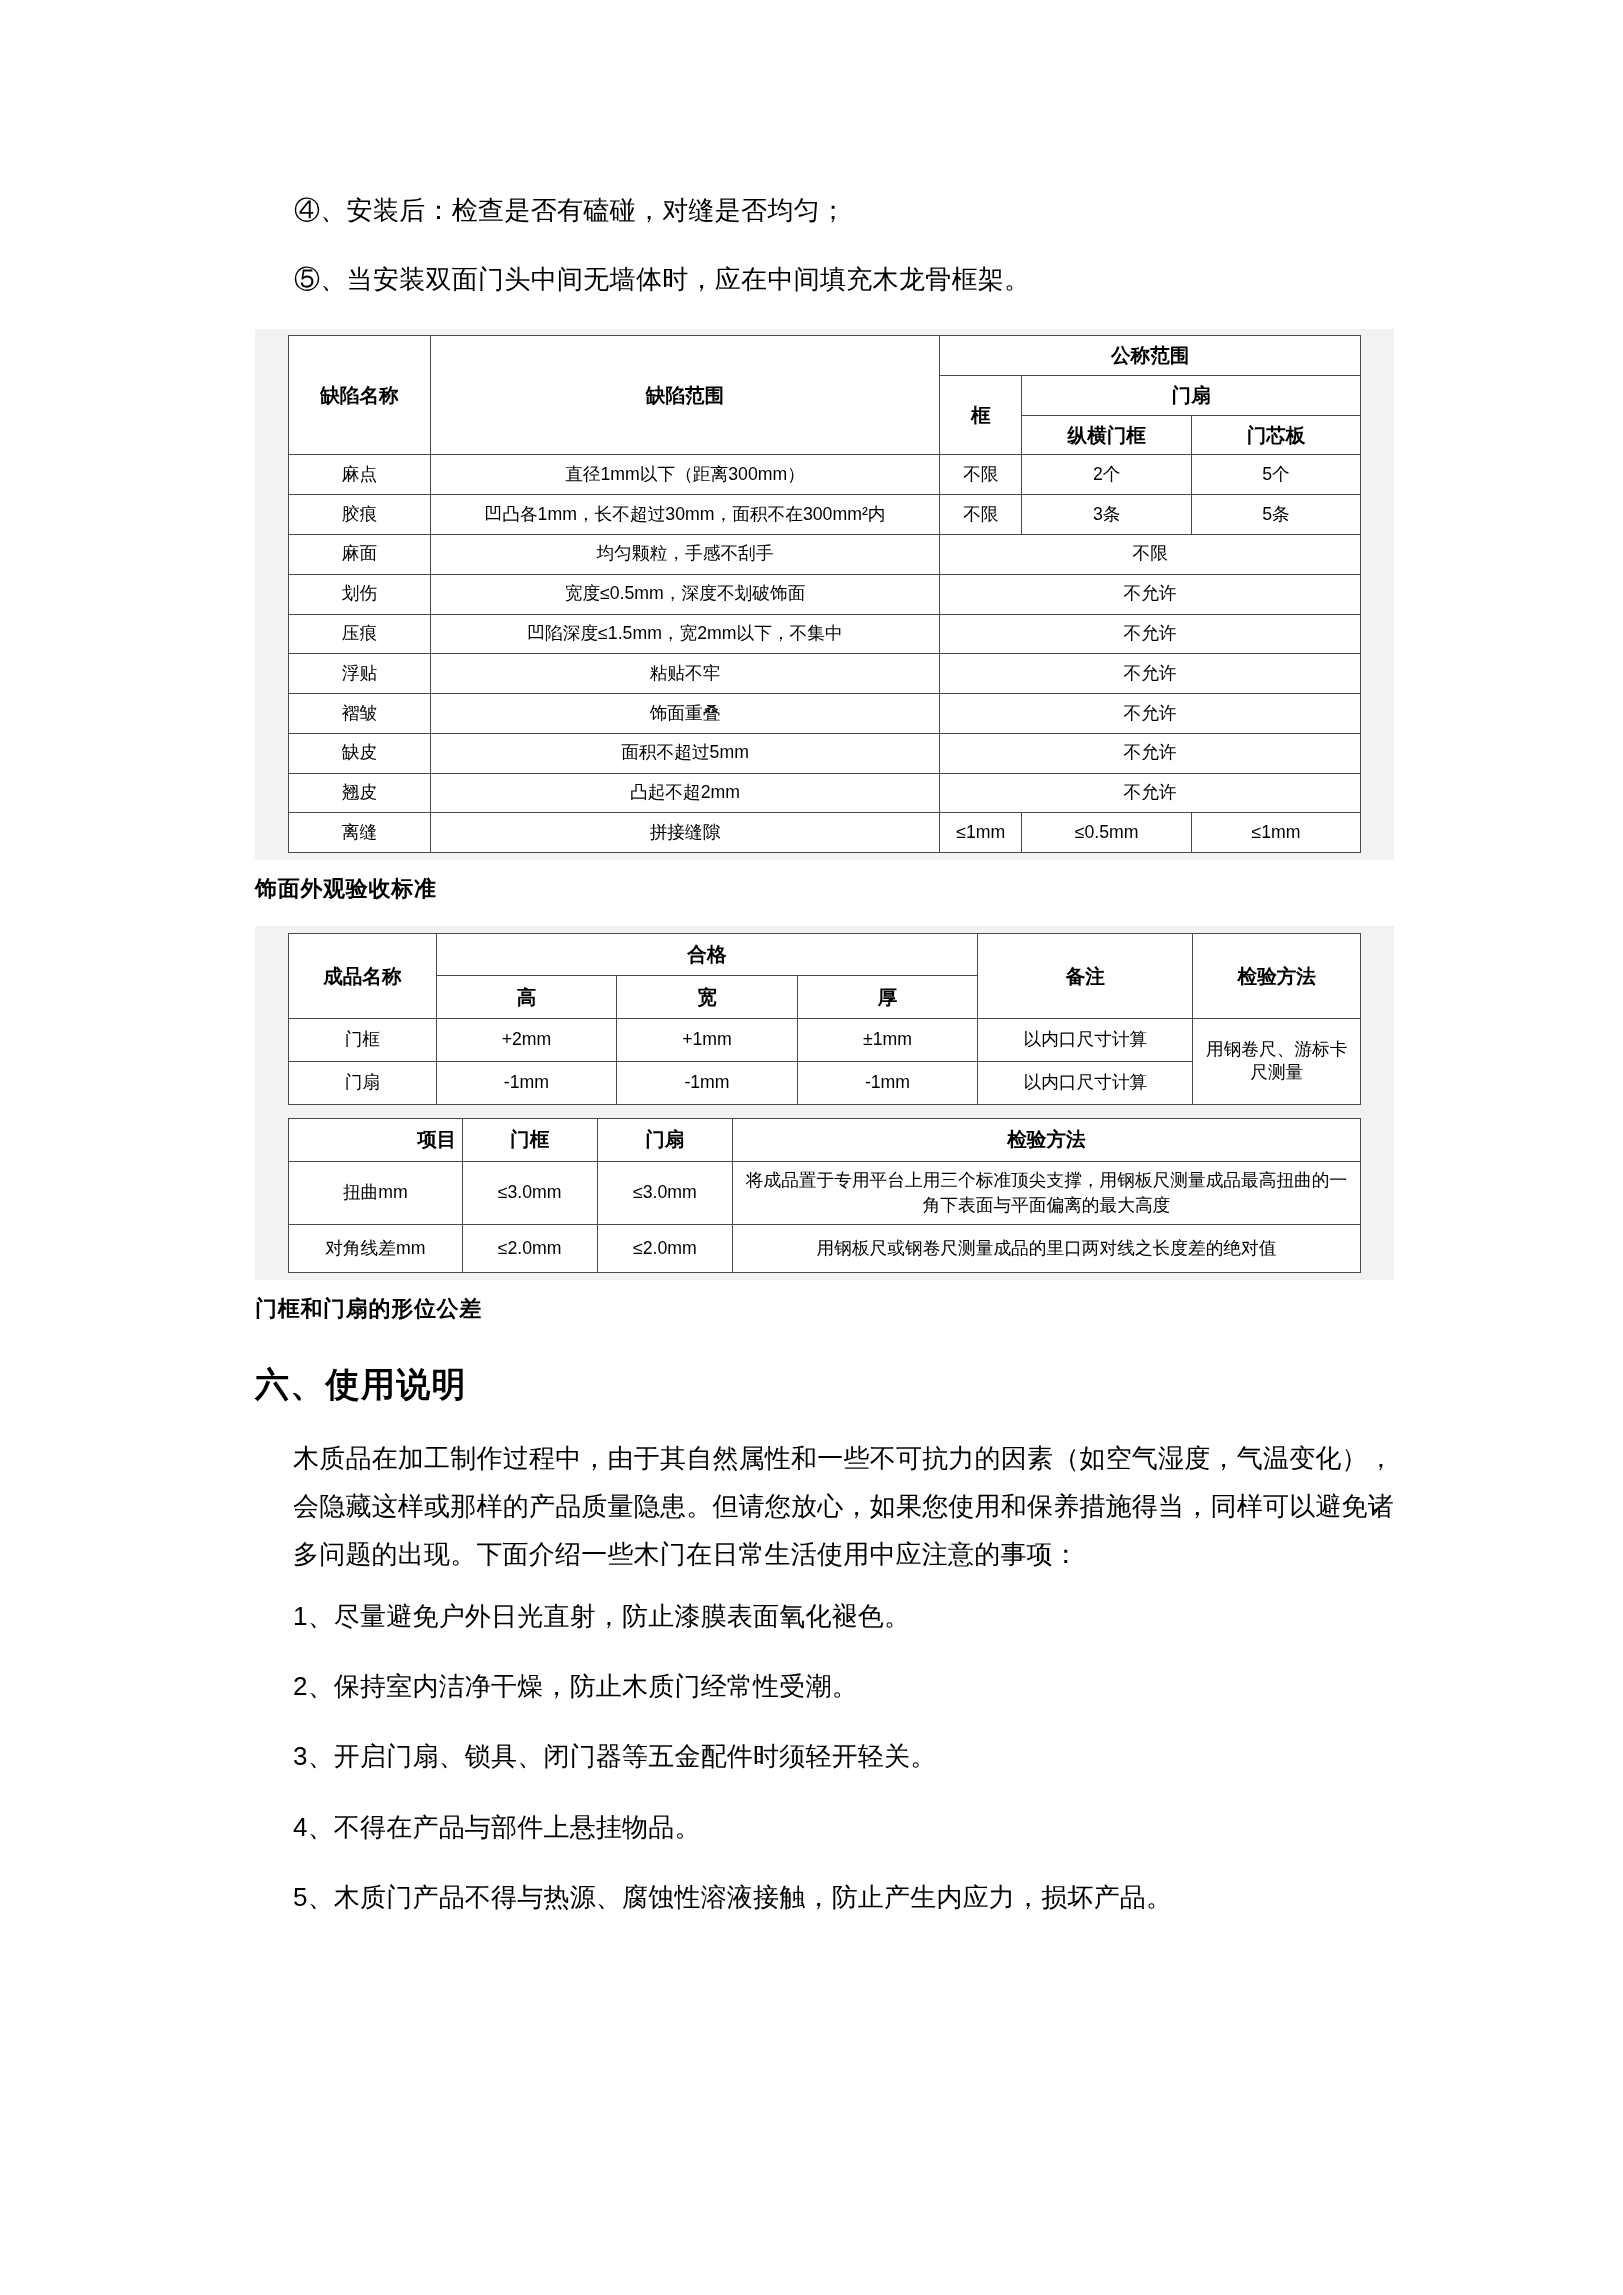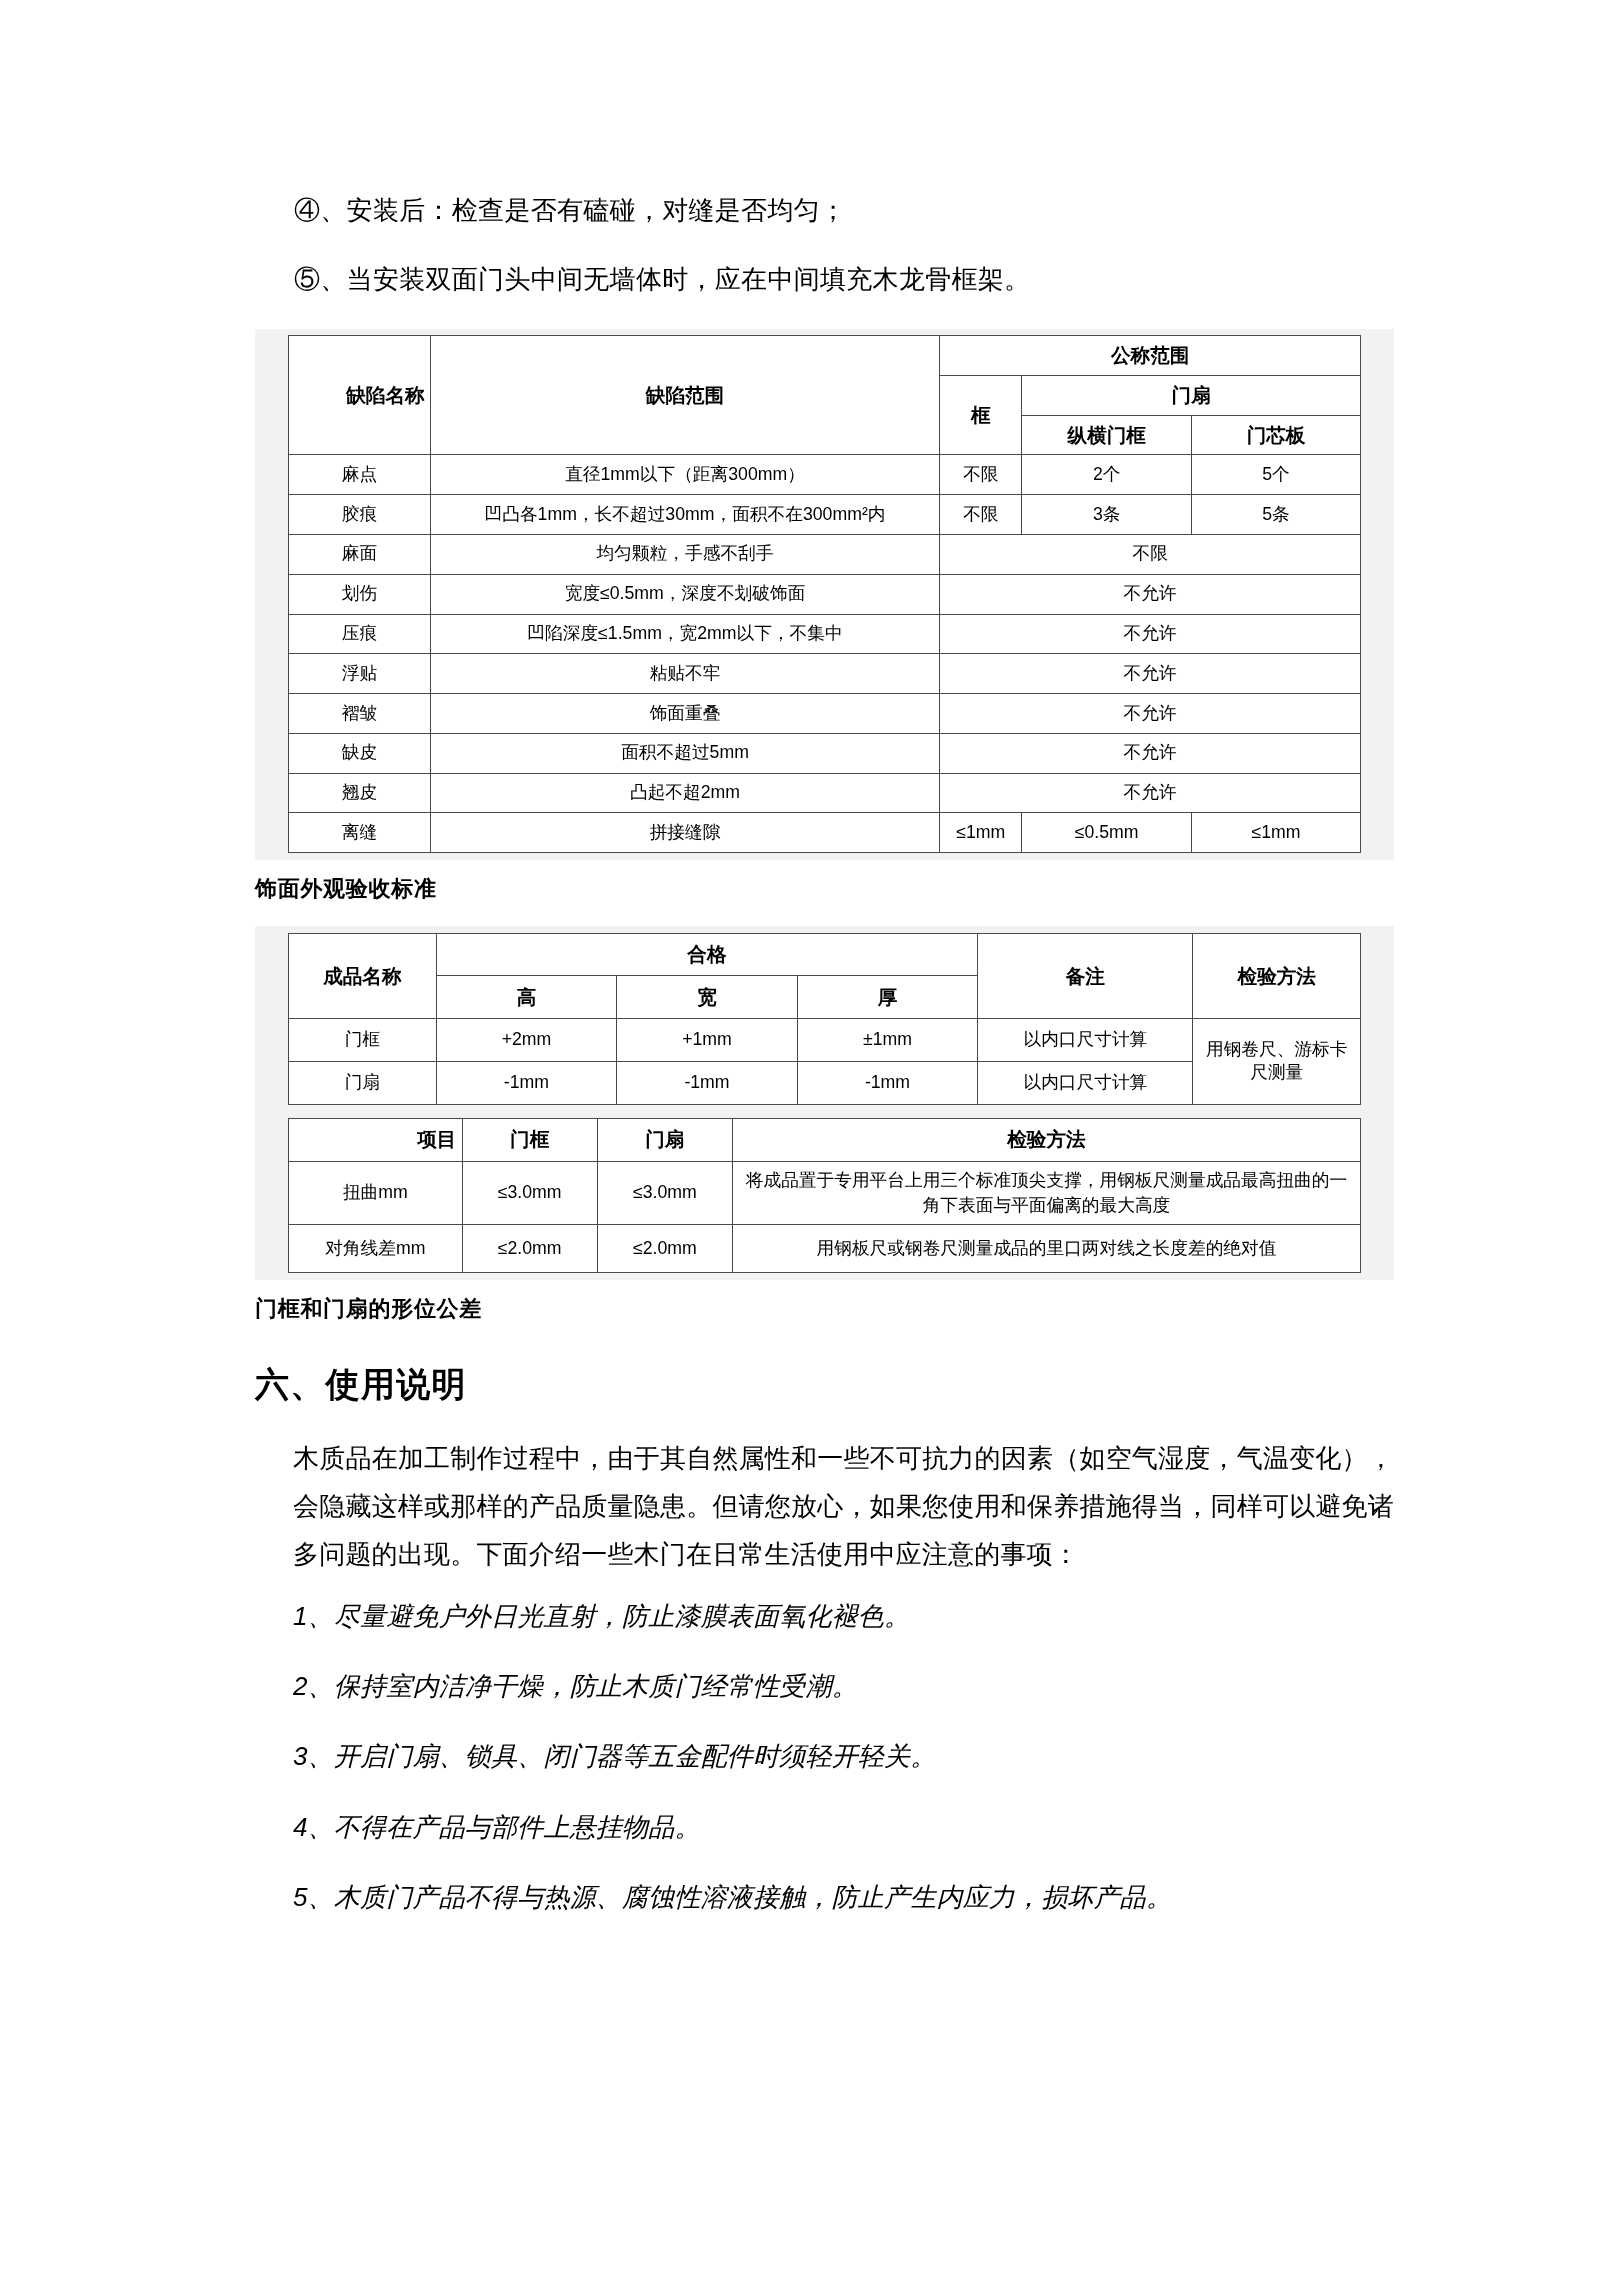--- a/index.html
+++ b/index.html
@@ -46,21 +46,20 @@
     padding-left: 38px;
     text-align: justify;
     letter-spacing: 0.2px;
   }
   .list-para {
     font-size: 26px;
     line-height: 1.7;
     margin: 0 0 26px 0;
     padding-left: 38px;
     letter-spacing: 0.2px;
-    font-style: italic;
   }
 
   
   .section-heading {
     font-size: 34px;
     font-weight: bold;
     margin: 38px 0 26px 0;
     padding-left: 0;
     letter-spacing: 1.3px;
   }
@@ -83,21 +82,21 @@
     text-align: center;
     vertical-align: middle;
     font-weight: normal;
     line-height: 1.35;
   }
   .hdr { font-weight: bold; }
 
   
   .t1 { width: 1073px; }
   .t1 td, .t1 th { height: 31px; }
-  .t1 .c-name { width: 137px; text-align: right; }
+  .t1 .c-name { width: 137px; }
   .t1 .c-range { width: 523px; }
   .t1 .c-frame { width: 72px; }
   .t1 .c-vh { width: 164px; }
   .t1 .c-core { width: 164px; }
   .t1 .big { font-size: 19.6px; }
 
   .caption {
     text-align: left;
     font-size: 22px;
     font-weight: bold;

